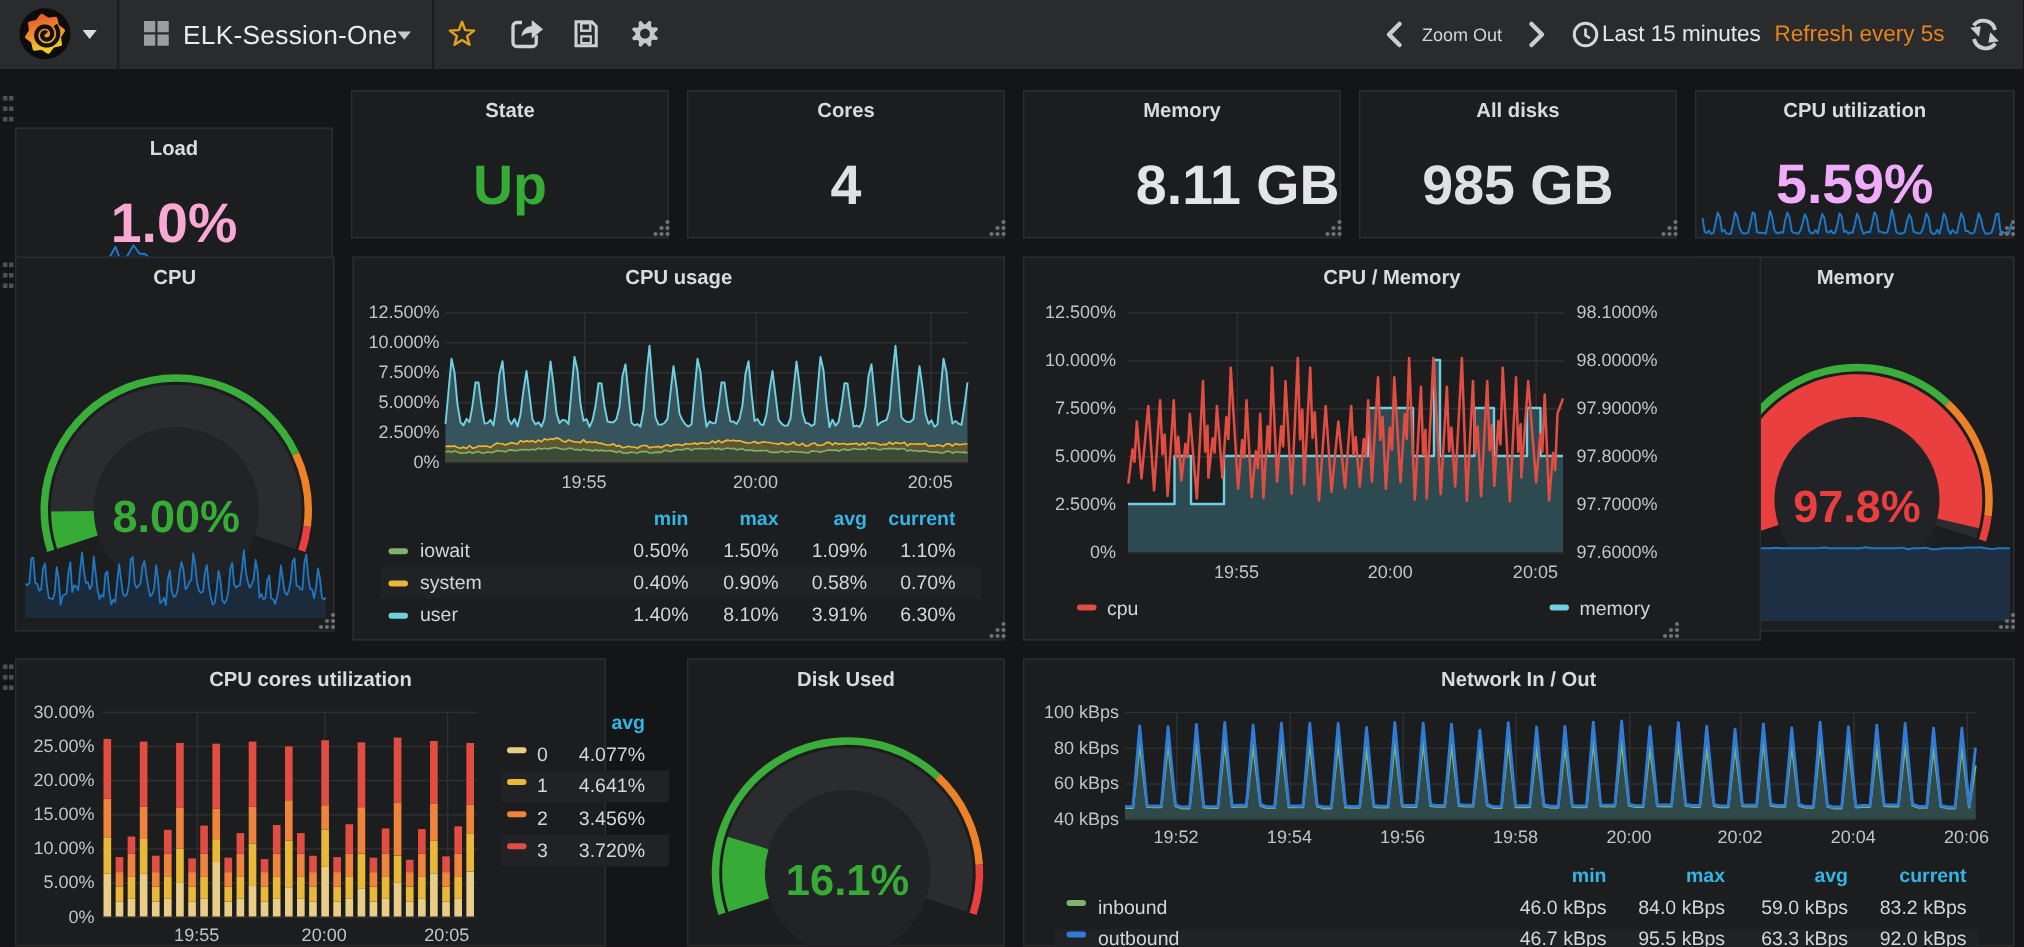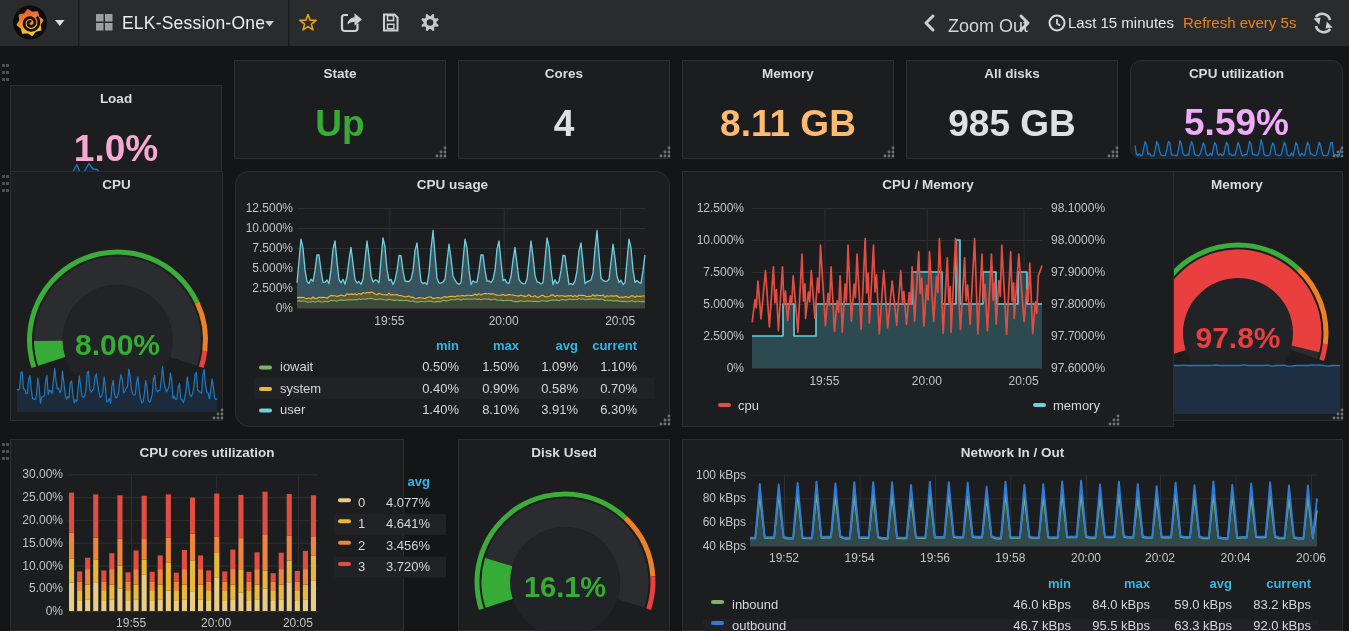--- a/index.html
+++ b/index.html
@@ -46,21 +46,21 @@
       <path d="M933,16 l-7,7 l7,7" fill="none" stroke="#cccdcf" stroke-width="3" stroke-linecap="round" stroke-linejoin="round"></path>
       <path d="M1021,16 l7,7 l-7,7" fill="none" stroke="#cccdcf" stroke-width="3" stroke-linecap="round" stroke-linejoin="round"></path>
       <circle cx="1057" cy="23" r="7.5" fill="none" stroke="#d6d7d9" stroke-width="2"></circle>
       <path d="M1057,19 v4.5 l3,2" fill="none" stroke="#d6d7d9" stroke-width="1.8"></path>
       <path d="M1330,20 a8,8 0 0 0 -14.2,-3" fill="none" stroke="#cccdcf" stroke-width="2.6"></path>
       <path d="M1316,26 a8,8 0 0 0 14.2,3" fill="none" stroke="#cccdcf" stroke-width="2.6"></path>
       <path d="M1313.5,18.5 l7,-1 l-1.2,7 z" fill="#cccdcf"></path>
       <path d="M1332.6,27.5 l-7,1 l1.2,-7 z" fill="#cccdcf"></path>
     </svg>
     <div class="nvt" style="left:122px;top:13px;font-size:17.5px;font-weight:500;color:#ebecee;letter-spacing:0.2px;">ELK-Session-One</div>
-    <div class="nvt" style="left:948px;top:16px;font-size:18px;color:#d4d5d7;">Zoom Out</div>
+    <div class="nvt" style="left:948px;top:16px;font-size:12px;color:#d4d5d7;">Zoom Out</div>
     <div class="nvt" style="left:1068px;top:14px;font-size:15px;font-weight:500;color:#e6e7e9;">Last 15 minutes</div>
     <div class="nvt" style="left:1183px;top:14px;font-size:15px;font-weight:500;color:#e8841b;">Refresh every 5s</div>
   </div>
 <div class="panel" style="left:10px;top:60px;width:212px;height:99px;margin-top:25px;">
 <div class="ptitle" style="top:5px;">Load</div>
 <svg width="212" height="99" viewBox="0 0 212 99">
       <path d="M14.0,93.0 L22.0,92.5 L30.0,91.3 L36.0,92.1 L42.0,90.7 L48.0,91.5 L54.0,89.0 L58.0,88.0 L62.0,85.5 L66.0,78.5 L69.0,86.5 L73.0,86.0 L78.0,77.5 L82.0,83.0 L86.0,83.5 L90.0,87.5 L96.0,88.5 L102.0,88.7 L110.0,90.3 L120.0,90.7 L132.0,90.9 L144.0,91.7 L158.0,92.1 L172.0,92.5 L186.0,92.7 L196.0,92.3 L204.0,92.7 L212.0,91.3 L218.0,92.1 L218.0,95.5 L14.0,95.5 Z" fill="#1a2634" stroke="none"></path>
       <path d="M14.0,93.0 L22.0,92.5 L30.0,91.3 L36.0,92.1 L42.0,90.7 L48.0,91.5 L54.0,89.0 L58.0,88.0 L62.0,85.5 L66.0,78.5 L69.0,86.5 L73.0,86.0 L78.0,77.5 L82.0,83.0 L86.0,83.5 L90.0,87.5 L96.0,88.5 L102.0,88.7 L110.0,90.3 L120.0,90.7 L132.0,90.9 L144.0,91.7 L158.0,92.1 L172.0,92.5 L186.0,92.7 L196.0,92.3 L204.0,92.7 L212.0,91.3 L218.0,92.1" fill="none" stroke="#1f78c1" stroke-width="1.3" stroke-opacity="1.0" stroke-linejoin="round"></path>
       <circle cx="210" cy="87" r="1.4" fill="#6f7173"></circle>
       <circle cx="210" cy="91" r="1.4" fill="#6f7173"></circle>
@@ -98,35 +98,35 @@
 <div class="panel" style="left:682px;top:60px;width:212px;height:99px;">
 <div class="ptitle" style="top:5px;">Memory</div>
 <svg width="212" height="99" viewBox="0 0 212 99">
       <circle cx="210" cy="87" r="1.4" fill="#6f7173"></circle>
       <circle cx="210" cy="91" r="1.4" fill="#6f7173"></circle>
       <circle cx="206" cy="91" r="1.4" fill="#6f7173"></circle>
       <circle cx="210" cy="95" r="1.4" fill="#6f7173"></circle>
       <circle cx="206" cy="95" r="1.4" fill="#6f7173"></circle>
       <circle cx="202" cy="95" r="1.4" fill="#6f7173"></circle>
     </svg>
-<div class="bigval" style="font-size:37px;color:#fdba74;top:42px;">8.11 GB</div>
+<div class="bigval" style="font-size:37px;color:#e5e5e5;top:42px;text-align:right;">8.11 GB</div>
 </div>
 <div class="panel" style="left:906px;top:60px;width:212px;height:99px;">
 <div class="ptitle" style="top:5px;">All disks</div>
 <svg width="212" height="99" viewBox="0 0 212 99">
       <circle cx="210" cy="87" r="1.4" fill="#6f7173"></circle>
       <circle cx="210" cy="91" r="1.4" fill="#6f7173"></circle>
       <circle cx="206" cy="91" r="1.4" fill="#6f7173"></circle>
       <circle cx="210" cy="95" r="1.4" fill="#6f7173"></circle>
       <circle cx="206" cy="95" r="1.4" fill="#6f7173"></circle>
       <circle cx="202" cy="95" r="1.4" fill="#6f7173"></circle>
     </svg>
 <div class="bigval" style="font-size:37px;color:#dfe0e2;top:42px;">985 GB</div>
 </div>
-<div class="panel" style="left:1130px;top:60px;width:213px;height:99px;border-radius:11px;">
+<div class="panel" style="left:1130px;top:60px;width:213px;height:99px;">
 <div class="ptitle" style="top:5px;">CPU utilization</div>
 <svg width="213" height="99" viewBox="0 0 213 99">
       <path d="M4.0,84.3 L5.5,93.6 L6.9,94.4 L8.3,92.8 L9.8,94.9 L11.2,94.4 L12.7,87.7 L14.1,80.7 L15.6,83.6 L17.0,93.4 L18.5,92.2 L19.9,94.6 L21.4,94.8 L22.8,94.9 L24.3,88.7 L25.7,80.5 L27.2,83.5 L28.6,90.6 L30.1,93.9 L31.5,94.7 L33.0,94.6 L34.4,94.1 L35.9,88.0 L37.4,80.6 L38.8,81.4 L40.3,93.6 L41.7,94.2 L43.2,94.1 L44.6,94.3 L46.1,94.8 L47.5,88.3 L49.0,79.7 L50.4,83.3 L51.9,92.5 L53.3,94.2 L54.8,94.6 L56.2,93.7 L57.7,94.2 L59.1,85.8 L60.6,80.7 L62.0,83.9 L63.5,93.1 L64.9,94.2 L66.4,94.4 L67.8,94.8 L69.3,92.6 L70.7,87.8 L72.2,81.8 L73.6,84.6 L75.1,92.8 L76.5,94.6 L78.0,94.3 L79.4,92.3 L80.9,94.5 L82.3,87.6 L83.8,81.6 L85.2,84.1 L86.7,93.4 L88.1,94.1 L89.6,92.6 L91.0,94.5 L92.5,94.0 L93.9,88.5 L95.4,81.1 L96.8,83.4 L98.3,93.6 L99.7,92.9 L101.2,94.7 L102.6,93.9 L104.1,94.1 L105.5,88.7 L107.0,81.4 L108.4,84.4 L109.9,91.1 L111.3,94.9 L112.8,94.0 L114.2,93.7 L115.7,93.7 L117.1,88.0 L118.6,80.5 L120.0,82.6 L121.5,93.3 L122.9,93.6 L124.4,93.9 L125.8,94.4 L127.3,93.7 L128.7,88.1 L130.2,78.7 L131.6,84.2 L133.1,93.4 L134.5,94.4 L136.0,94.8 L137.4,94.5 L138.9,93.7 L140.3,86.5 L141.8,81.8 L143.2,84.6 L144.7,93.5 L146.1,93.9 L147.6,94.5 L149.0,94.6 L150.4,92.9 L151.9,87.6 L153.3,81.2 L154.8,84.3 L156.2,93.6 L157.7,94.9 L159.1,94.8 L160.6,92.1 L162.0,94.8 L163.5,88.9 L164.9,81.2 L166.4,84.3 L167.8,92.3 L169.3,94.8 L170.7,92.3 L172.2,93.9 L173.6,94.4 L175.1,87.6 L176.5,81.2 L178.0,84.3 L179.4,93.1 L180.9,92.9 L182.3,94.4 L183.8,94.7 L185.2,93.8 L186.7,87.8 L188.1,81.1 L189.6,84.6 L191.0,91.3 L192.5,94.7 L193.9,94.7 L195.4,94.7 L196.8,93.8 L198.3,88.8 L199.7,81.8 L201.2,81.3 L202.6,92.9 L204.1,93.6 L205.5,94.4 L207.0,93.7 L208.4,94.1 L209.9,87.9 L209.9,96.5 L4.0,96.5 Z" fill="#1a2634" stroke="none"></path>
       <path d="M4.0,84.3 L5.5,93.6 L6.9,94.4 L8.3,92.8 L9.8,94.9 L11.2,94.4 L12.7,87.7 L14.1,80.7 L15.6,83.6 L17.0,93.4 L18.5,92.2 L19.9,94.6 L21.4,94.8 L22.8,94.9 L24.3,88.7 L25.7,80.5 L27.2,83.5 L28.6,90.6 L30.1,93.9 L31.5,94.7 L33.0,94.6 L34.4,94.1 L35.9,88.0 L37.4,80.6 L38.8,81.4 L40.3,93.6 L41.7,94.2 L43.2,94.1 L44.6,94.3 L46.1,94.8 L47.5,88.3 L49.0,79.7 L50.4,83.3 L51.9,92.5 L53.3,94.2 L54.8,94.6 L56.2,93.7 L57.7,94.2 L59.1,85.8 L60.6,80.7 L62.0,83.9 L63.5,93.1 L64.9,94.2 L66.4,94.4 L67.8,94.8 L69.3,92.6 L70.7,87.8 L72.2,81.8 L73.6,84.6 L75.1,92.8 L76.5,94.6 L78.0,94.3 L79.4,92.3 L80.9,94.5 L82.3,87.6 L83.8,81.6 L85.2,84.1 L86.7,93.4 L88.1,94.1 L89.6,92.6 L91.0,94.5 L92.5,94.0 L93.9,88.5 L95.4,81.1 L96.8,83.4 L98.3,93.6 L99.7,92.9 L101.2,94.7 L102.6,93.9 L104.1,94.1 L105.5,88.7 L107.0,81.4 L108.4,84.4 L109.9,91.1 L111.3,94.9 L112.8,94.0 L114.2,93.7 L115.7,93.7 L117.1,88.0 L118.6,80.5 L120.0,82.6 L121.5,93.3 L122.9,93.6 L124.4,93.9 L125.8,94.4 L127.3,93.7 L128.7,88.1 L130.2,78.7 L131.6,84.2 L133.1,93.4 L134.5,94.4 L136.0,94.8 L137.4,94.5 L138.9,93.7 L140.3,86.5 L141.8,81.8 L143.2,84.6 L144.7,93.5 L146.1,93.9 L147.6,94.5 L149.0,94.6 L150.4,92.9 L151.9,87.6 L153.3,81.2 L154.8,84.3 L156.2,93.6 L157.7,94.9 L159.1,94.8 L160.6,92.1 L162.0,94.8 L163.5,88.9 L164.9,81.2 L166.4,84.3 L167.8,92.3 L169.3,94.8 L170.7,92.3 L172.2,93.9 L173.6,94.4 L175.1,87.6 L176.5,81.2 L178.0,84.3 L179.4,93.1 L180.9,92.9 L182.3,94.4 L183.8,94.7 L185.2,93.8 L186.7,87.8 L188.1,81.1 L189.6,84.6 L191.0,91.3 L192.5,94.7 L193.9,94.7 L195.4,94.7 L196.8,93.8 L198.3,88.8 L199.7,81.8 L201.2,81.3 L202.6,92.9 L204.1,93.6 L205.5,94.4 L207.0,93.7 L208.4,94.1 L209.9,87.9" fill="none" stroke="#1f78c1" stroke-width="1.3" stroke-opacity="1.0" stroke-linejoin="round"></path>
       <circle cx="211" cy="87" r="1.4" fill="#6f7173"></circle>
       <circle cx="211" cy="91" r="1.4" fill="#6f7173"></circle>
       <circle cx="207" cy="91" r="1.4" fill="#6f7173"></circle>
       <circle cx="211" cy="95" r="1.4" fill="#6f7173"></circle>
       <circle cx="207" cy="95" r="1.4" fill="#6f7173"></circle>
       <circle cx="203" cy="95" r="1.4" fill="#6f7173"></circle>
@@ -168,21 +168,21 @@
       <path d="M4.0,193.7 L8.0,193.5 L12.0,193.5 L16.0,193.5 L20.0,193.5 L24.0,193.5 L28.0,193.5 L32.0,193.5 L36.0,193.5 L40.0,193.5 L44.0,193.5 L48.0,193.5 L52.0,193.2 L56.0,193.5 L60.0,193.5 L64.0,193.5 L68.0,193.5 L72.0,193.5 L76.0,193.5 L80.0,193.4 L84.0,193.0 L88.0,193.5 L92.0,193.5 L96.0,193.5 L100.0,193.5 L104.0,193.5 L108.0,193.5 L112.0,192.8 L116.0,193.5 L120.0,193.5 L124.0,193.5 L128.0,193.5 L132.0,193.5 L136.0,193.1 L140.0,194.2 L144.0,193.5 L148.0,193.5 L152.0,193.1 L156.0,194.2 L160.0,194.0 L164.0,193.5 L168.0,193.5 L172.0,193.5 L176.0,193.5 L180.0,192.9 L184.0,193.2 L188.0,192.8 L192.0,193.5 L196.0,194.1 L200.0,193.5 L204.0,193.5 L208.0,193.5" fill="none" stroke="#1f78c1" stroke-width="1.3" stroke-opacity="1.0" stroke-linejoin="round"></path>
       <circle cx="210" cy="238" r="1.4" fill="#6f7173"></circle>
       <circle cx="210" cy="242" r="1.4" fill="#6f7173"></circle>
       <circle cx="206" cy="242" r="1.4" fill="#6f7173"></circle>
       <circle cx="210" cy="246" r="1.4" fill="#6f7173"></circle>
       <circle cx="206" cy="246" r="1.4" fill="#6f7173"></circle>
       <circle cx="202" cy="246" r="1.4" fill="#6f7173"></circle>
     </svg>
 
 </div>
-<div class="panel" style="left:235px;top:171px;width:435px;height:256px;border-radius:14px;">
+<div class="panel" style="left:235px;top:171px;width:435px;height:256px;">
 <div class="ptitle" style="top:5px;">CPU usage</div>
 <svg width="435" height="256" viewBox="0 0 435 256">
       <rect x="61" y="136" width="348" height="1" fill="#2e2f31"></rect>
       <rect x="61" y="116" width="348" height="1" fill="#2e2f31"></rect>
       <rect x="61" y="96" width="348" height="1" fill="#2e2f31"></rect>
       <rect x="61" y="76" width="348" height="1" fill="#2e2f31"></rect>
       <rect x="61" y="56" width="348" height="1" fill="#2e2f31"></rect>
       <rect x="61" y="36" width="348" height="1" fill="#2e2f31"></rect>
       <rect x="153.3" y="36.0" width="1" height="100.0" fill="#2e2f31"></rect>
       <rect x="267.7" y="36.0" width="1" height="100.0" fill="#2e2f31"></rect>

